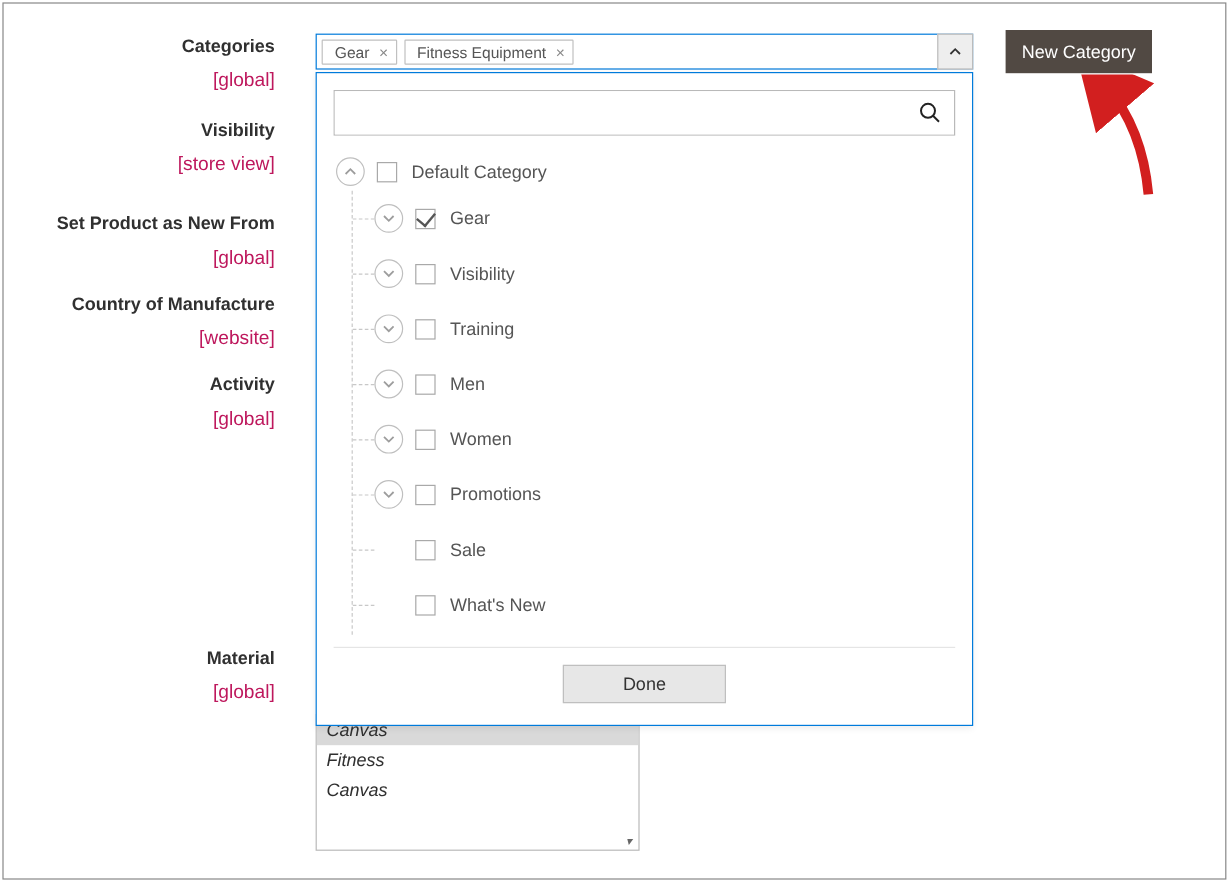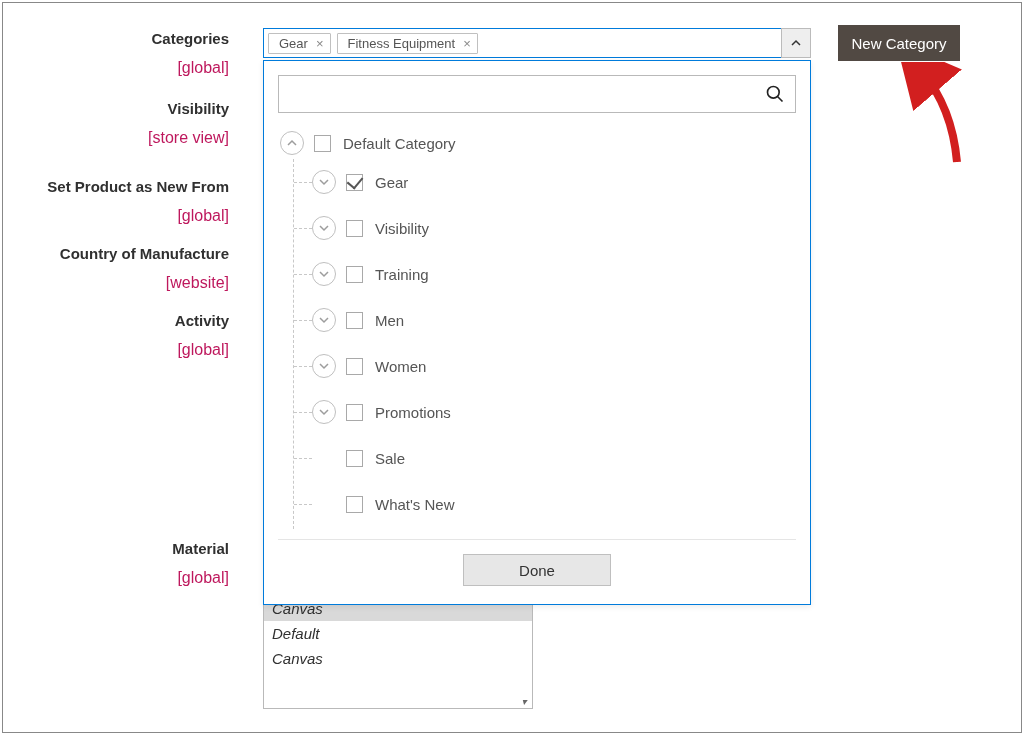--- a/index.html
+++ b/index.html
@@ -205,21 +205,21 @@
   .child-row > * { z-index: 1; position: relative; }
 
   .divider {
     border: none;
     border-top: 1px solid #e5e5e5;
     margin: 10px 0 14px 0;
   }
   .done-btn {
     display: block;
     margin: 0 auto;
-    width: 148px; height: 32px;
+    width: 136px; height: 32px;
     background: #e7e7e7;
     border: 1px solid #bfbfbf;
     color: #333;
     font-size: 15px;
   }
 
   
   .material-box {
     position: absolute;
     left: 263px; top: 595px;
@@ -274,21 +274,21 @@
   <span>Activity</span>
   <span class="field-scope">[global]</span>
 </div>
 <div class="field-label" style="top:540px">
   <span>Material</span>
   <span class="field-scope">[global]</span>
 </div>
 
 <div class="material-box">
   <div class="opt sel">Canvas</div>
-  <div class="opt">Default</div>
+  <div class="opt">Fitness</div>
   <div class="opt">Canvas</div>
   <div class="material-scroll">▾</div>
 </div>
 
 <div class="tags-bar">
   <span class="tag">
     <span>Gear</span>
     <span class="x">×</span>
   </span>
   <span class="tag">

